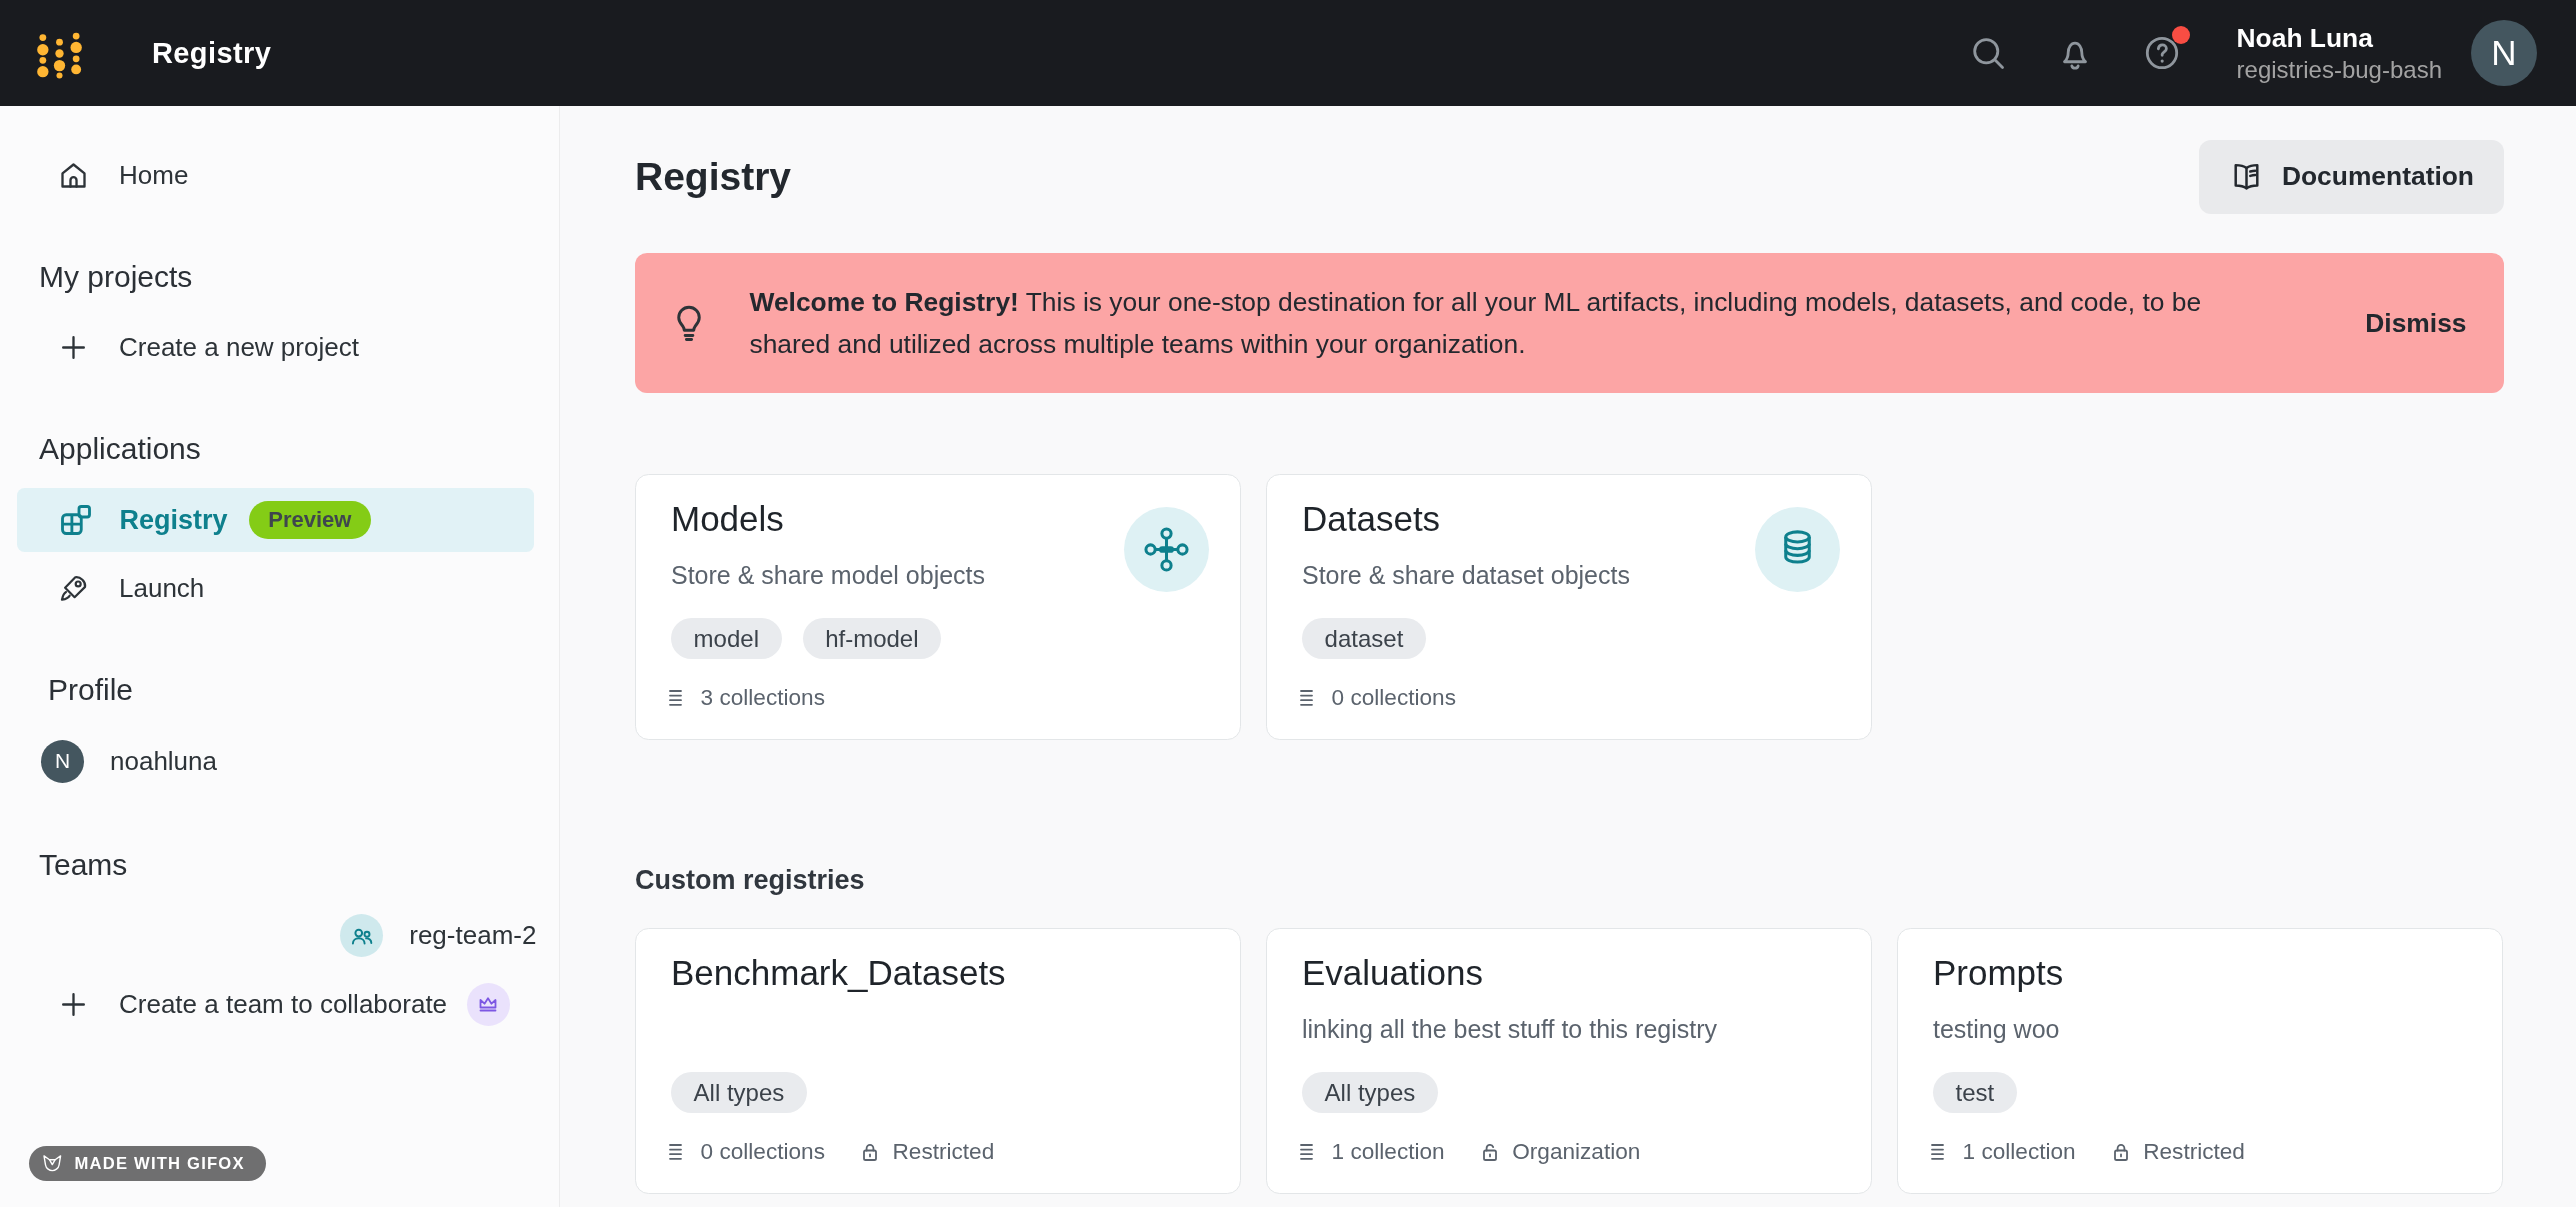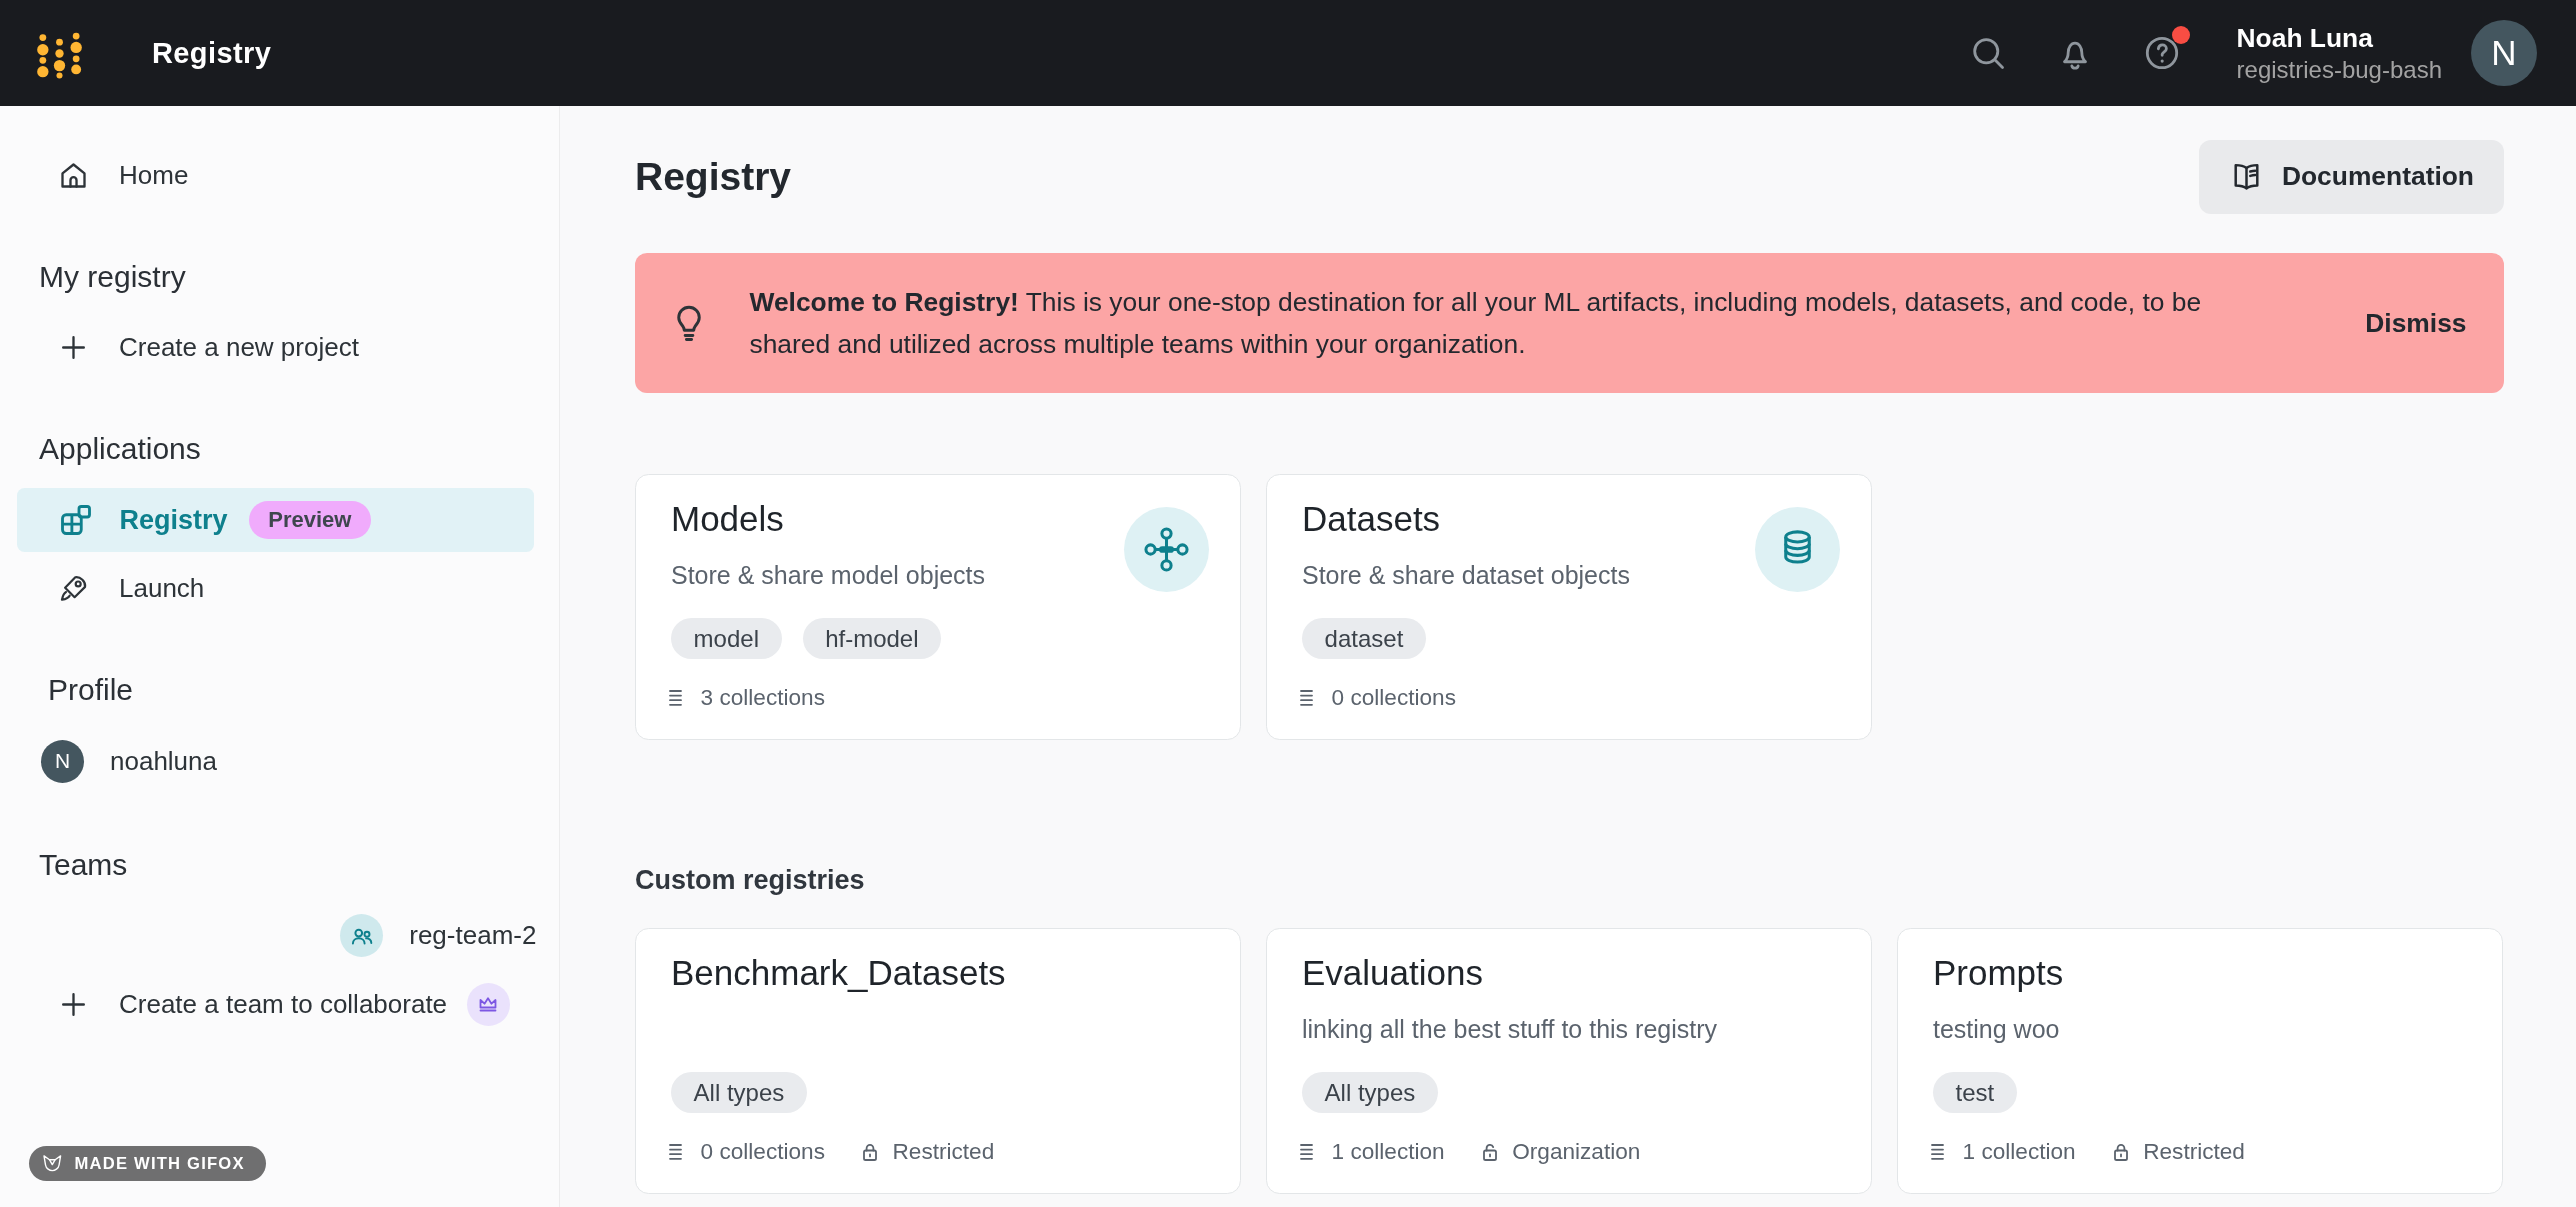--- a/index.html
+++ b/index.html
@@ -34,21 +34,21 @@
     font-size:30px;font-weight:500;color:#2b3036;}
   .row-home{margin-top:39px;}
   .h-myprojects{margin-top:51px;}
   .row-createproj{margin-top:19px;}
   .h-apps{margin-top:51px;}
   .row-registry{margin:18px 25px 0 16.6px;height:64px;background:#e1f2f6;border-radius:7.5px;
     display:flex;align-items:center;padding:0 15px 0 41px;cursor:pointer;}
   .row-registry .row-icon{width:36px;height:36px;margin-right:26px;color:#0e808d;}
   .row-registry .row-icon svg{width:36px;height:36px;display:block;}
   .registry-label{font-size:27px;font-weight:700;color:#0e808d;}
-  .preview-pill{margin-left:21px;background:#f0abfc;border-radius:21px;padding:6px 19.6px;
+  .preview-pill{margin-left:21px;background:#84cc16;border-radius:21px;padding:6px 19.6px;
     font-size:22px;font-weight:700;color:#3f464e;}
   .row-launch{margin-top:6px;}
   .h-profile{margin-top:51px;padding-left:48px;}
   .row-user{margin-top:17.4px;height:66px;display:flex;align-items:center;padding:0 22.6px 0 41px;cursor:pointer;font-size:26px;color:#2d3338;}
   .mini-avatar{width:43px;height:43px;border-radius:50%;background:#44565f;color:#fff;font-size:21px;
     display:flex;align-items:center;justify-content:center;margin-right:26px;flex:0 0 auto;}
   .h-teams{margin-top:50px;}
   .team-avatar{width:43px;height:43px;border-radius:50%;background:#cfe9ed;display:flex;align-items:center;
     justify-content:center;margin-right:26px;flex:0 0 auto;color:#0e808d;}
   .team-avatar svg{width:26px;height:26px;}
@@ -151,21 +151,21 @@
   <div class="side-row row-home">
     <span class="row-icon">
       <svg viewBox="0 0 24 24" fill="none" stroke="currentColor" stroke-width="1.7" stroke-linejoin="round" stroke-linecap="round">
         <path d="M4 10.5 L12 4 L20 10.5 V20 H4 Z"></path>
           <path d="M9.8 20v-4.6a2.2 2.2 0 0 1 4.4 0V20"></path>
       </svg>
     </span>
     <span>Home</span>
   </div>
 
-  <div class="section-h h-myprojects">My registry</div>
+  <div class="section-h h-myprojects">My projects</div>
   <div class="side-row row-createproj">
     <span class="row-icon">
       <svg viewBox="0 0 24 24" fill="none" stroke="currentColor" stroke-width="1.7" stroke-linecap="round">
         <path d="M12 4.5v15M4.5 12h15"></path>
       </svg>
     </span>
     <span>Create a new project</span>
   </div>
 
   <div class="section-h h-apps">Applications</div>

